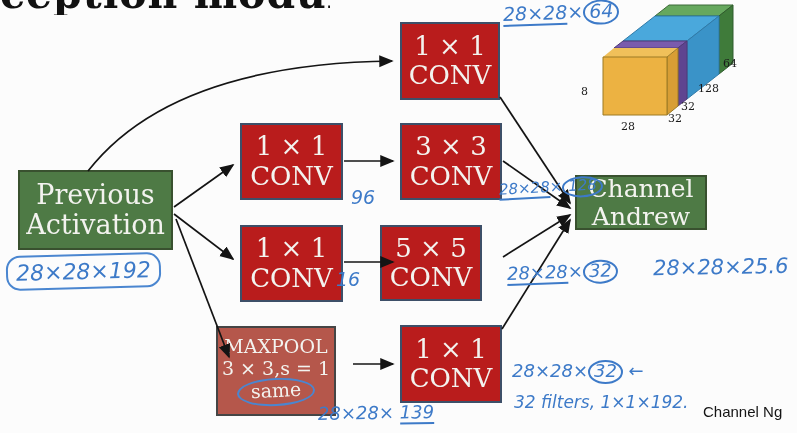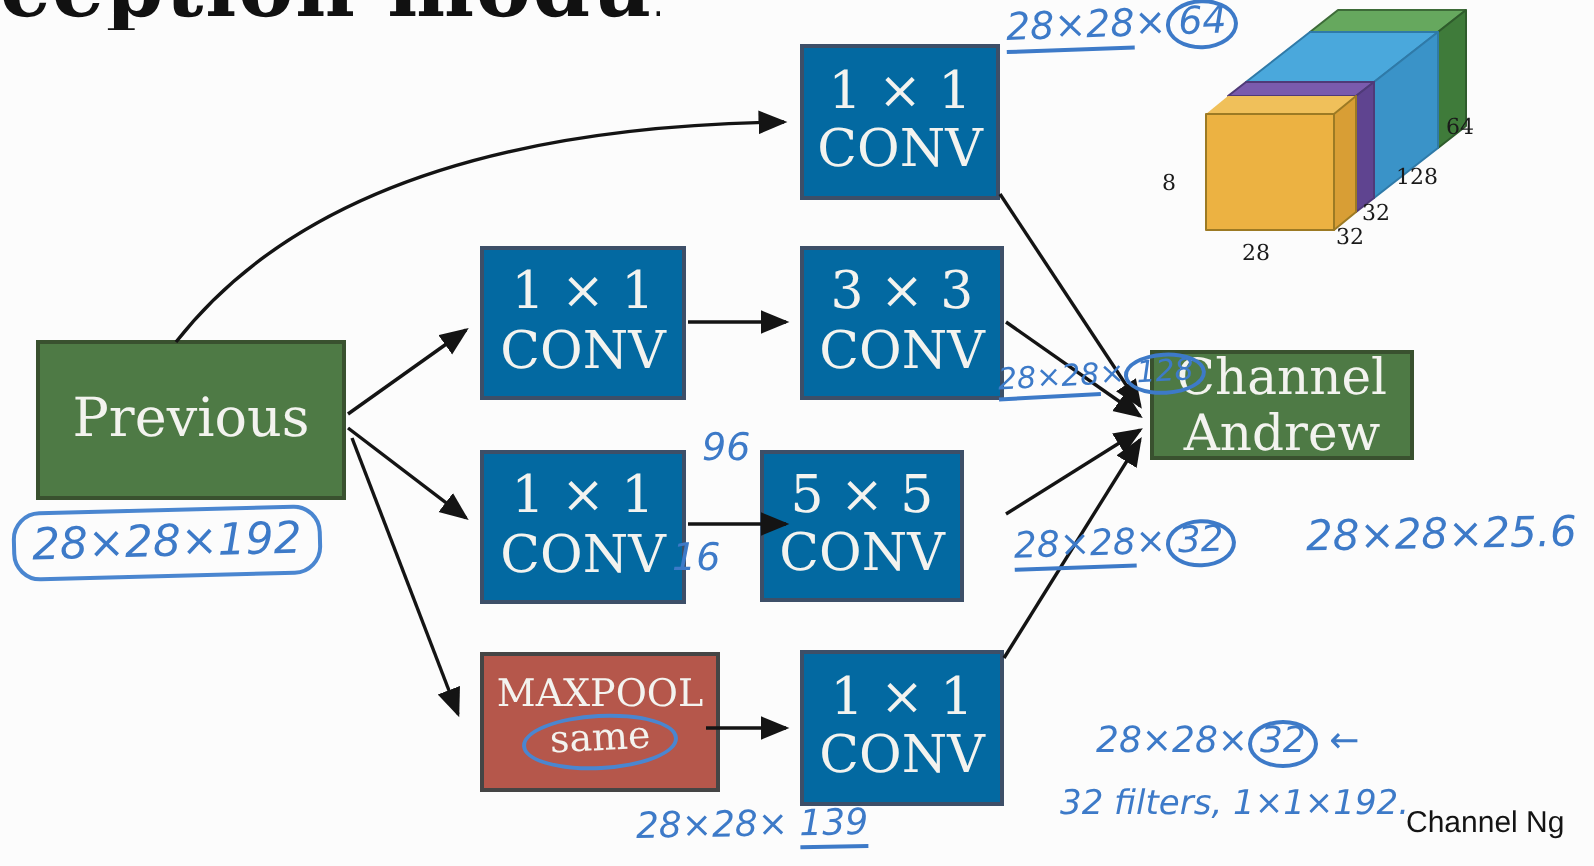--- a/index.html
+++ b/index.html
@@ -11,31 +11,31 @@
   .title-clip{position:absolute;left:0;top:0;width:330px;height:15px;overflow:hidden;}
   .title-text{
     position:absolute;left:0;top:-30px;font-size:41px;font-weight:bold;color:#111;
     font-family:"DejaVu Serif",serif;letter-spacing:1px;white-space:nowrap;
   }
   
   .node{
     position:absolute;display:flex;flex-direction:column;align-items:center;justify-content:center;
     color:#f3f3ef;text-align:center;line-height:1.12;box-sizing:border-box;
   }
-  .blue{background:#0369a1;border:2px solid #3d4f68;font-size:26px;}
+  .blue{background:#b91c1c;border:2px solid #3d4f68;font-size:26px;}
   .green{background:#4e7a45;border:2px solid #39512f;}
   .red{background:#b5574b;border:2px solid #454545;font-size:19px;line-height:1.15;}
   .pa{left:18px;top:170px;width:155px;height:80px;font-size:27px;}
   .cc{left:575px;top:175px;width:132px;height:55px;font-size:25px;}
   .b-top{left:400px;top:22px;width:100px;height:78px;}
   .b-m1{left:240px;top:123px;width:103px;height:77px;}
   .b-m2{left:240px;top:225px;width:103px;height:77px;}
   .b-33{left:400px;top:123px;width:102px;height:77px;}
   .b-55{left:380px;top:225px;width:102px;height:76px;}
-  .b-mp{left:240px;top:326px;width:120px;height:70px;}
+  .b-mp{left:216px;top:326px;width:120px;height:90px;}
   .b-bot{left:400px;top:325px;width:102px;height:78px;}
   .same-wrap{
     display:inline-block;border:2.5px solid #4a86d0;border-radius:50%;
     padding:0 12px 2px 12px;margin-top:-2px;transform:rotate(-3deg);
   }
   
   .hw{
     position:absolute;color:#3d7ac8;font-family:"DejaVu Sans",sans-serif;
     font-style:italic;white-space:nowrap;z-index:6;
   }
@@ -78,20 +78,21 @@
     <path d="M 353,364 L 393,364" marker-end="url(#ah)"></path>
     <path d="M 500,97 L 570,203" marker-end="url(#ah)"></path>
     <path d="M 503,161 L 570,208" marker-end="url(#ah)"></path>
     <path d="M 503,257 L 570,215" marker-end="url(#ah)"></path>
     <path d="M 502,329 L 570,220" marker-end="url(#ah)"></path>
   </g>
 </svg>
 
 <div class="node green pa">
   <span>Previous</span>
+  <span>Activation</span>
 </div>
 
 <div class="node blue b-top">
   <span>1 × 1</span>
   <span>CONV</span>
 </div>
 
 <div class="node blue b-m1">
   <span>1 × 1</span>
   <span>CONV</span>
@@ -112,57 +113,58 @@
   <span>CONV</span>
 </div>
 
 <div class="node blue b-bot">
   <span>1 × 1</span>
   <span>CONV</span>
 </div>
 
 <div class="node red b-mp">
   <span>MAXPOOL</span>
+  <span>3 × 3,s = 1</span>
   <span class="same-wrap"><span>same</span></span>
 </div>
 
 <div class="node green cc">
   <span>Channel</span>
   <span>Andrew</span>
 </div>
 
 <div class="hw inkbox" style="left:6px;top:254px;font-size:22px;">
   <span>28×28×192</span>
 </div>
 
 <div class="hw" style="left:503px;top:1px;font-size:19px;transform:rotate(-2deg);">
   <span class="u">28×28</span><span>×</span><span class="circ">64</span>
 </div>
 
-<div class="hw" style="left:351px;top:186px;font-size:19px;margin-top:27px;">
+<div class="hw" style="left:351px;top:186px;font-size:19px;">
   <span>96</span>
 </div>
 
 <div class="hw" style="left:336px;top:268px;font-size:19px;">
   <span>16</span>
 </div>
 
 <div class="hw" style="left:499px;top:178px;font-size:15px;transform:rotate(-3deg);">
   <span class="u">28×28</span><span>×</span><span class="circ">128</span>
 </div>
 
 <div class="hw" style="left:507px;top:261px;font-size:18px;transform:rotate(-2deg);">
   <span class="u">28×28</span><span>×</span><span class="circ">32</span>
 </div>
 
-<div class="hw" style="left:512px;top:360px;font-size:18px;margin-left:36px;">
+<div class="hw" style="left:512px;top:360px;font-size:18px;">
   <span>28×28×</span><span class="circ">32</span><span> ←</span>
 </div>
 
-<div class="hw" style="left:514px;top:392px;font-size:17px;margin-left:16px;">
+<div class="hw" style="left:514px;top:392px;font-size:17px;">
   <span>32 filters,  1×1×192.</span>
 </div>
 
 <div class="hw" style="left:318px;top:402px;font-size:18px;transform:rotate(-1deg);">
   <span>28×28× </span><span class="u">139</span>
 </div>
 
 <div class="hw" style="left:653px;top:255px;font-size:21px;transform:rotate(-1deg);">
   <span>28×28×25.6</span>
 </div>

